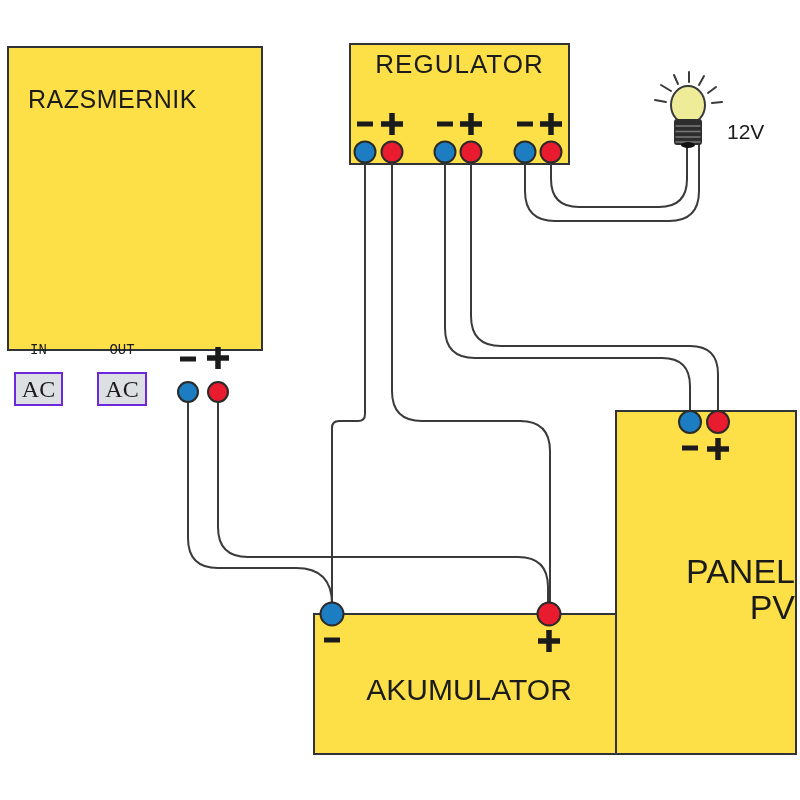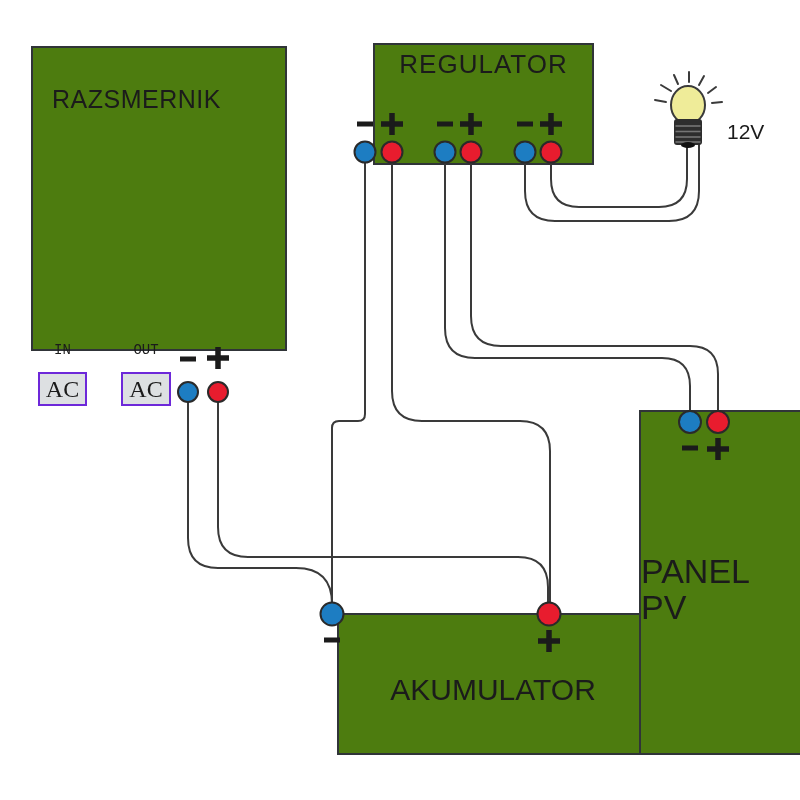--- a/index.html
+++ b/index.html
@@ -1,28 +1,28 @@
 <!DOCTYPE html>
 <html><head>
 <meta charset="utf-8">
 <style>
   html,body{margin:0;padding:0;background:#ffffff;}
   .canvas{
     position:relative;width:800px;height:800px;background:#ffffff;
     font-family:"Liberation Sans",sans-serif;color:#1b1b1b;overflow:hidden;
   }
-  .box{position:absolute;background:#4d7c0f;border:2.5px solid #303438;box-sizing:border-box;margin-left:24px;}
+  .box{position:absolute;background:#fde047;border:2.5px solid #303438;box-sizing:border-box;}
   #razsmernik{left:7px;top:46px;width:256px;height:305px;}
   #regulator{left:349px;top:43px;width:221px;height:122px;}
   #akumulator{left:313px;top:613px;width:312px;height:142px;}
   #panel{left:615px;top:410px;width:182px;height:345px;}
 
   .razs-label{position:absolute;left:19px;top:37px;font-size:25px;letter-spacing:0.5px;}
   .reg-label{position:absolute;top:4px;left:0;width:100%;text-align:center;font-size:26px;letter-spacing:1px;}
-  .panel-label{position:absolute;top:141px;left:0;width:100%;text-align:left;font-size:34px;line-height:36px;}
+  .panel-label{position:absolute;top:141px;left:0;width:100%;text-align:right;font-size:34px;line-height:36px;}
   .akum-label{position:absolute;top:58px;left:0;width:100%;text-align:center;font-size:30px;}
   .akum-voltage{position:absolute;top:95px;left:0;width:100%;text-align:center;font-size:31px;transform:translateX(-16px);}
 
   .io-label{position:absolute;font-size:14px;text-align:center;font-family:Liberation Mono, monospace;}
   #in-label{left:5px;top:294px;width:49px;}
   #out-label{left:88px;top:294px;width:50px;}
   .ac-box{position:absolute;border:2px solid #6d28d9;background:#dde0e2;font-size:24px;
           text-align:center;line-height:30px;box-sizing:border-box;font-family:Liberation Serif, serif;}
   #ac-in{left:5px;top:324px;width:49px;height:34px;}
   #ac-out{left:88px;top:324px;width:50px;height:34px;}

